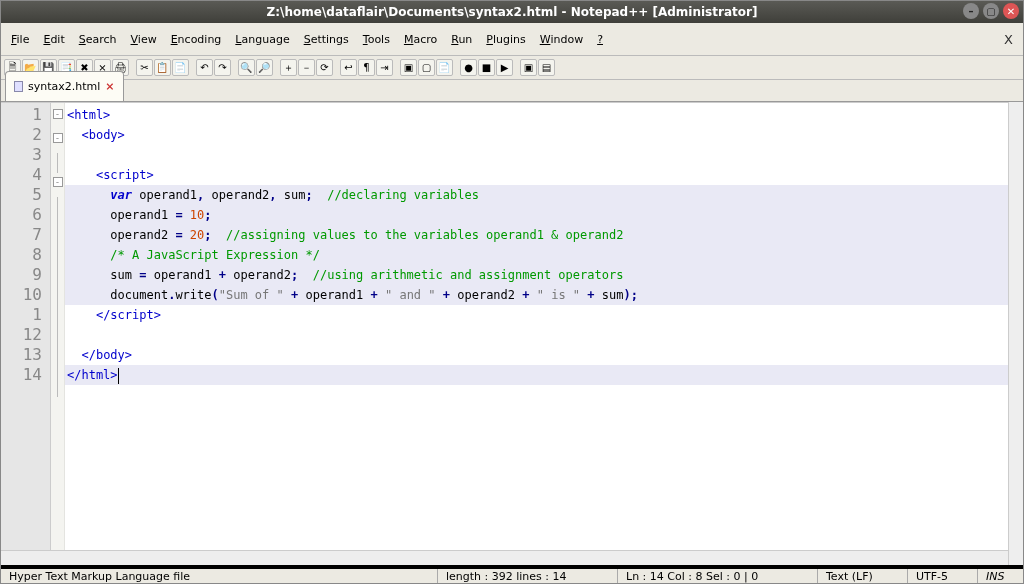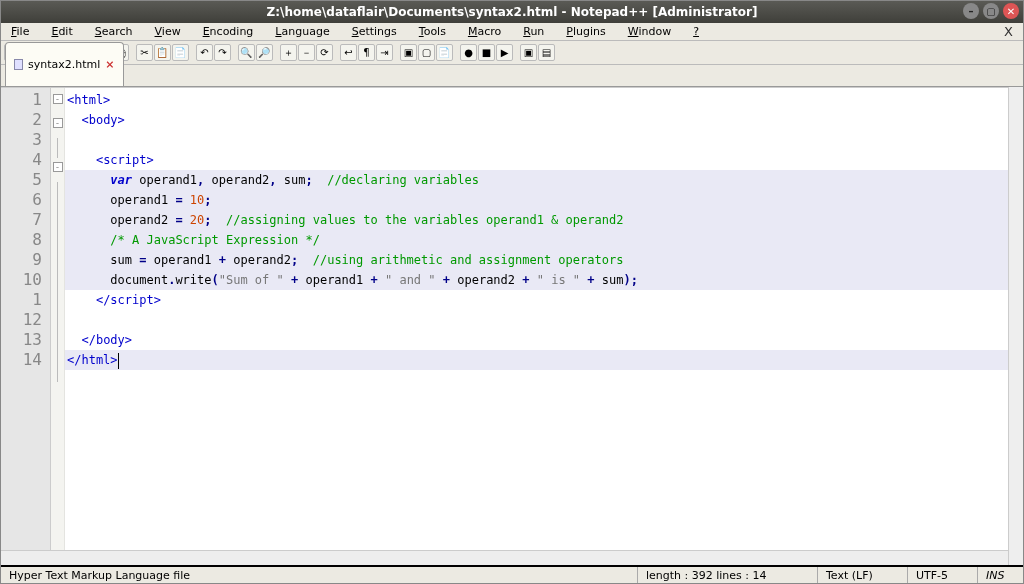--- a/index.html
+++ b/index.html
@@ -4,48 +4,48 @@
 <style>
   * { box-sizing: border-box; margin: 0; padding: 0; }
   html, body { width: 1024px; height: 584px; font-family: "DejaVu Sans", Arial, sans-serif; overflow: hidden; background: #e8e8e8; }
   .window { width: 1024px; height: 584px; display: flex; flex-direction: column; background: #701a75; border: 1px solid #888; }
   .titlebar { height: 22px; background: linear-gradient(to bottom, #5a5a55, #3f3f3a); color: #fff; display: flex; align-items: center; justify-content: center; position: relative; font-size: 12px; font-weight: bold; }
   .window-controls { position: absolute; right: 4px; top: 2px; display: flex; gap: 4px; }
   .win-btn { width: 16px; height: 16px; border-radius: 8px; display: flex; align-items: center; justify-content: center; font-size: 10px; cursor: pointer; }
   .win-min { background: #888; color:#222; }
   .win-max { background: #888; color:#222; }
   .win-close { background: #d55; color:#fff; }
-  .menubar { height: 18px; background: #eceae2; display: flex; align-items: center; padding: 8px 4px; font-size: 11px; gap: 10px; border-bottom: 1px solid #bbb; position: relative; }
+  .menubar { height: 18px; background: #eceae2; display: flex; align-items: center; padding: 16px 4px; font-size: 11px; gap: 2px; border-bottom: 1px solid #bbb; position: relative; }
   .menuitem { padding: 1px 6px; cursor: pointer; }
   .menuitem u { text-decoration: underline; }
   .menubar-x { margin-left: auto; padding: 0 6px; cursor: pointer; font-size: 13px; color: #333; }
   .toolbar { height: 24px; background: #eceae2; display: flex; align-items: center; padding: 1px 3px; gap: 1px; border-bottom: 1px solid #bbb; }
   .tbtn { width: 17px; height: 17px; border: 1px solid #bbb; background: #f4f4ee; display: flex; align-items: center; justify-content: center; font-size: 10px; cursor: pointer; border-radius: 2px; }
   .tsep { width: 5px; }
   .tabbar { height: 22px; background: #eceae2; display: flex; align-items: end; padding-left: 4px; border-bottom: 1px solid #999; }
-  .filetab { background: #fdfcf5; border: 1px solid #999; border-bottom: none; border-radius: 4px 4px 0 0; padding: 15px 8px; font-size: 11px; display: flex; align-items: center; gap: 5px; cursor: pointer; }
+  .filetab { background: #fdfcf5; border: 1px solid #999; border-bottom: none; border-radius: 4px 4px 0 0; padding: 8px 8px; font-size: 11px; display: flex; align-items: center; gap: 5px; cursor: pointer; }
   .filetab .dot { width: 9px; height: 11px; background: #e0e0ff; border: 1px solid #88a; display:inline-block; }
   .filetab .close { color: #c33; font-weight: bold; cursor: pointer; font-size: 11px; }
   .editor-wrap { flex: 1; display: flex; background: #fff; overflow: hidden; border-top: 1px solid #ccc; }
   .gutter { width: 50px; background: #e6e6e6; text-align: right; padding: 2px 8px 2px 4px; font-family: "Consolas","DejaVu Sans Mono", monospace; font-size: 16px; color: #888; line-height: 20px; user-select: none; border-right: 1px solid #ccc; }
   .foldcol { width: 14px; background: #f4f4f0; font-family: monospace; font-size: 11px; color: #888; line-height: 20px; padding-top: 2px; text-align: center; border-right: 1px solid #e4e4e0; }
   .foldcol .fm { width: 10px; height: 10px; border: 1px solid #999; background: #fff; margin: 4px auto 6px auto; display: flex; align-items: center; justify-content: center; font-size: 9px; line-height: 8px; cursor: pointer; }
   .foldcol .fl { width: 1px; height: 20px; background: #bbb; margin: 0 auto; }
   .code { flex: 1; font-family: "Consolas","DejaVu Sans Mono", monospace; font-size: 12px; line-height: 20px; padding: 2px 0 2px 0; white-space: pre; overflow: hidden; position: relative; }
   .codeline { height: 20px; padding-left: 2px; }
   .codeline.hl { background: #e9e9f5; }
   .tag { color: #0000cc; }
   .kw { color: #0000cc; font-weight: bold; font-style: italic; }
   .nm { color: #cc4400; }
   .str { color: #777777; }
   .cmt { color: #009900; }
   .pn { color: #000088; font-weight: bold; }
   .plain { color: #000; }
   .cursor { display:inline-block; width:1px; height:16px; background:#000; vertical-align: middle; margin-left:0; }
-  .statusbar { height: 18px; background: #eceae2; border-top: 2px solid #000000; display: flex; font-size: 11px; }
+  .statusbar { height: 18px; background: #eceae2; border-top: 4px solid #000000; display: flex; font-size: 11px; }
   .statusbar .cell { border-right: 1px solid #aaa; padding: 2px 8px; display: flex; align-items: center; }
   .statusbar .cell:last-child { border-right: none; font-style: italic; }
   .flex1 { flex: 1; }
   .scroll-v { position:absolute; right:0; top:0; bottom:0; width:15px; background:#eee; border-left:1px solid #ccc; }
   .scroll-h { position:absolute; left:0; right:15px; bottom:0; height:15px; background:#eee; border-top:1px solid #ccc; }
   .editor-outer { flex:1; position:relative; display:flex; overflow:hidden; }
 </style>
 </head>
 <body>
 
@@ -188,18 +188,19 @@
         </div>
       <div class="code" id="code"><div class="codeline"><span class="tag">&lt;html&gt;</span></div><div class="codeline">  <span class="tag">&lt;body&gt;</span></div><div class="codeline"></div><div class="codeline">    <span class="tag">&lt;script&gt;</span></div><div class="codeline hl">      <span class="kw">var</span><span class="plain"> operand1</span><span class="pn">,</span><span class="plain"> operand2</span><span class="pn">,</span><span class="plain"> sum</span><span class="pn">;</span><span class="plain">  </span><span class="cmt">//declaring variables</span></div><div class="codeline hl">      <span class="plain">operand1 </span><span class="pn">=</span><span class="plain"> </span><span class="nm">10</span><span class="pn">;</span></div><div class="codeline hl">      <span class="plain">operand2 </span><span class="pn">=</span><span class="plain"> </span><span class="nm">20</span><span class="pn">;</span><span class="plain">  </span><span class="cmt">//assigning values to the variables operand1 &amp; operand2</span></div><div class="codeline hl">      <span class="cmt">/* A JavaScript Expression */</span></div><div class="codeline hl">      <span class="plain">sum </span><span class="pn">=</span><span class="plain"> operand1 </span><span class="pn">+</span><span class="plain"> operand2</span><span class="pn">;</span><span class="plain">  </span><span class="cmt">//using arithmetic and assignment operators</span></div><div class="codeline hl">      <span class="plain">document</span><span class="pn">.</span><span class="plain">write</span><span class="pn">(</span><span class="str">"Sum of "</span><span class="plain"> </span><span class="pn">+</span><span class="plain"> operand1 </span><span class="pn">+</span><span class="plain"> </span><span class="str">" and "</span><span class="plain"> </span><span class="pn">+</span><span class="plain"> operand2 </span><span class="pn">+</span><span class="plain"> </span><span class="str">" is "</span><span class="plain"> </span><span class="pn">+</span><span class="plain"> sum</span><span class="pn">);</span></div><div class="codeline">    <span class="tag">&lt;/script</span><span class="tag">&gt;</span></div><div class="codeline"></div><div class="codeline">  <span class="tag">&lt;/body&gt;</span></div><div class="codeline hl"><span class="tag">&lt;/html&gt;</span><span class="cursor"></span></div></div>
     </div>
     <div class="scroll-v"></div>
     <div class="scroll-h"></div>
   </div>
 
   <div class="statusbar">
     <div class="cell flex1">Hyper Text Markup Language file</div>
     <div class="cell" style="width:180px">length : 392    lines : 14</div>
+    <div class="cell" style="width:200px">Ln : 14    Col : 8    Sel : 0 | 0</div>
     <div class="cell" style="width:90px">Text (LF)</div>
     <div class="cell" style="width:70px">UTF-5</div>
     <div class="cell" style="width:45px">INS</div>
   </div>
 
 </div>
 
 </body></html>

